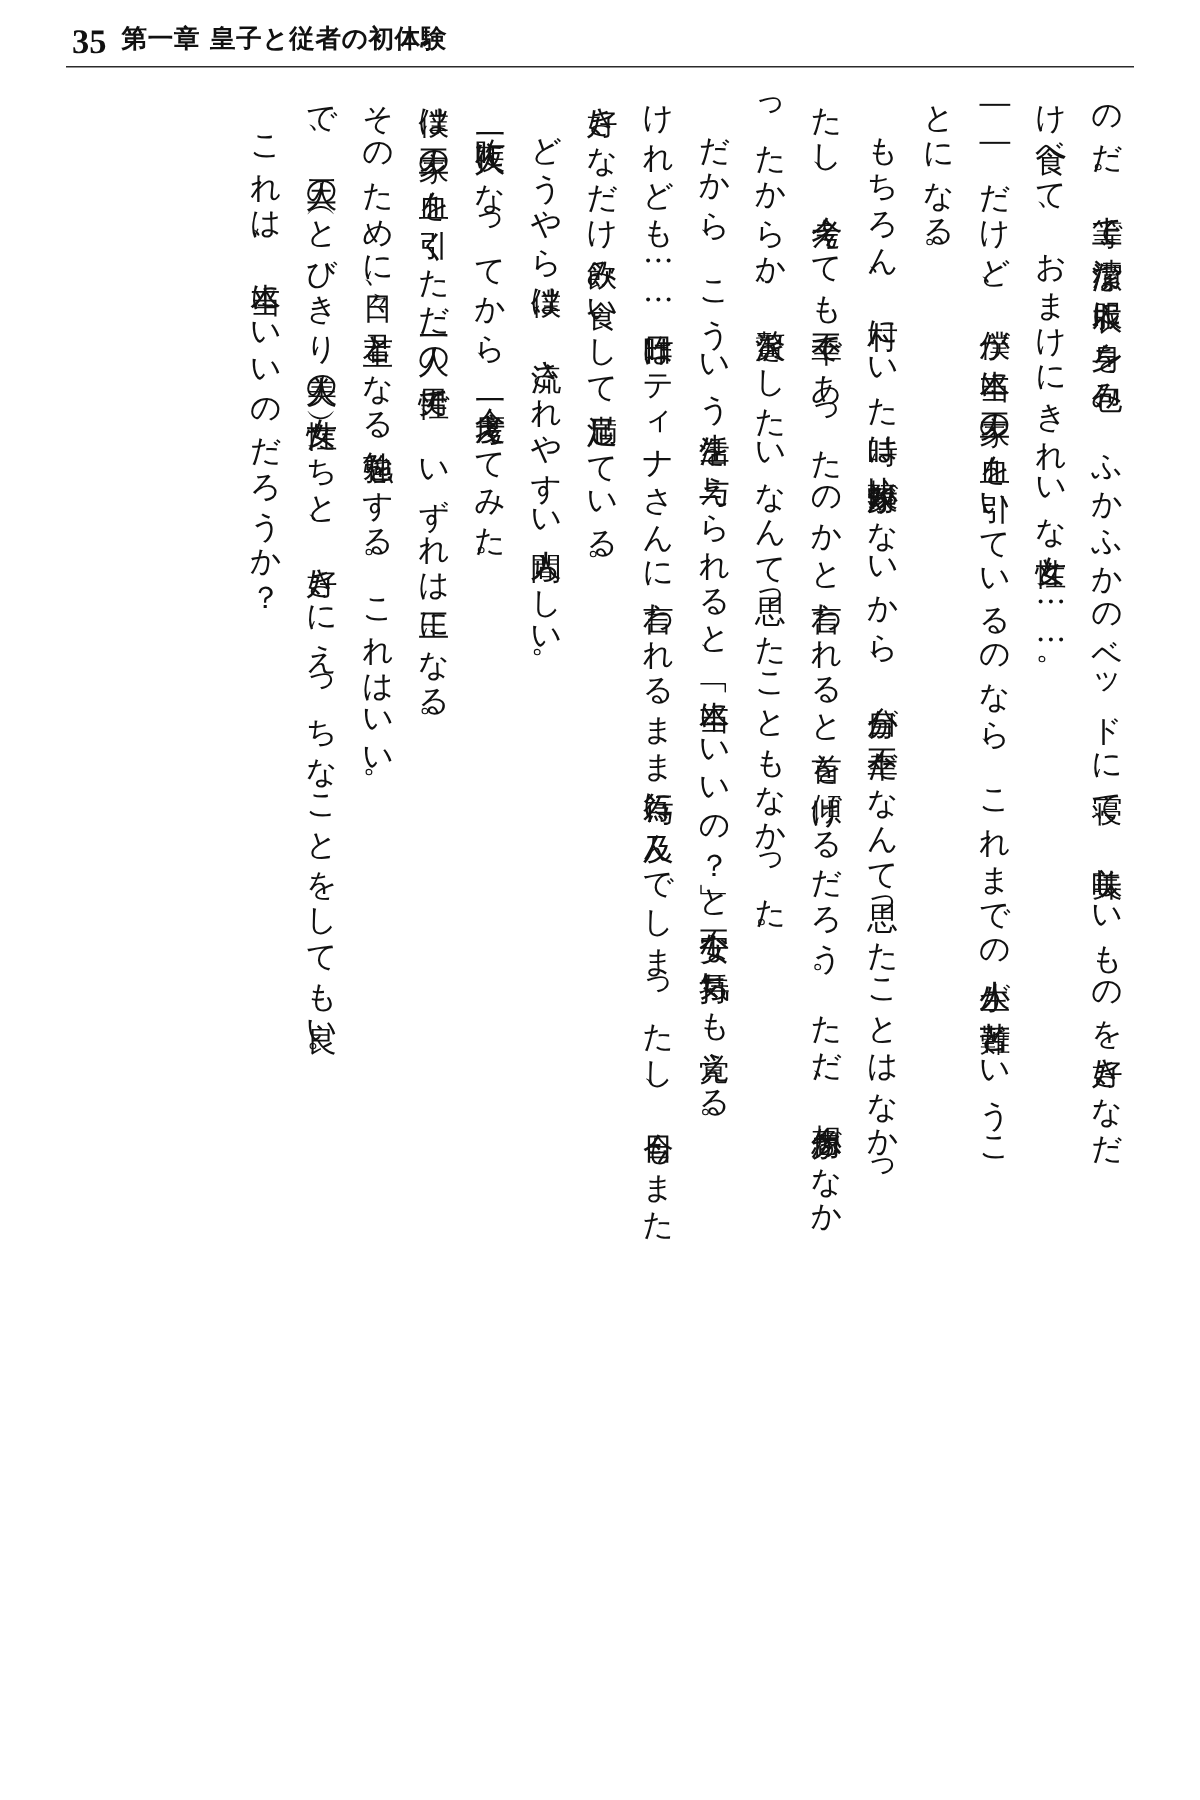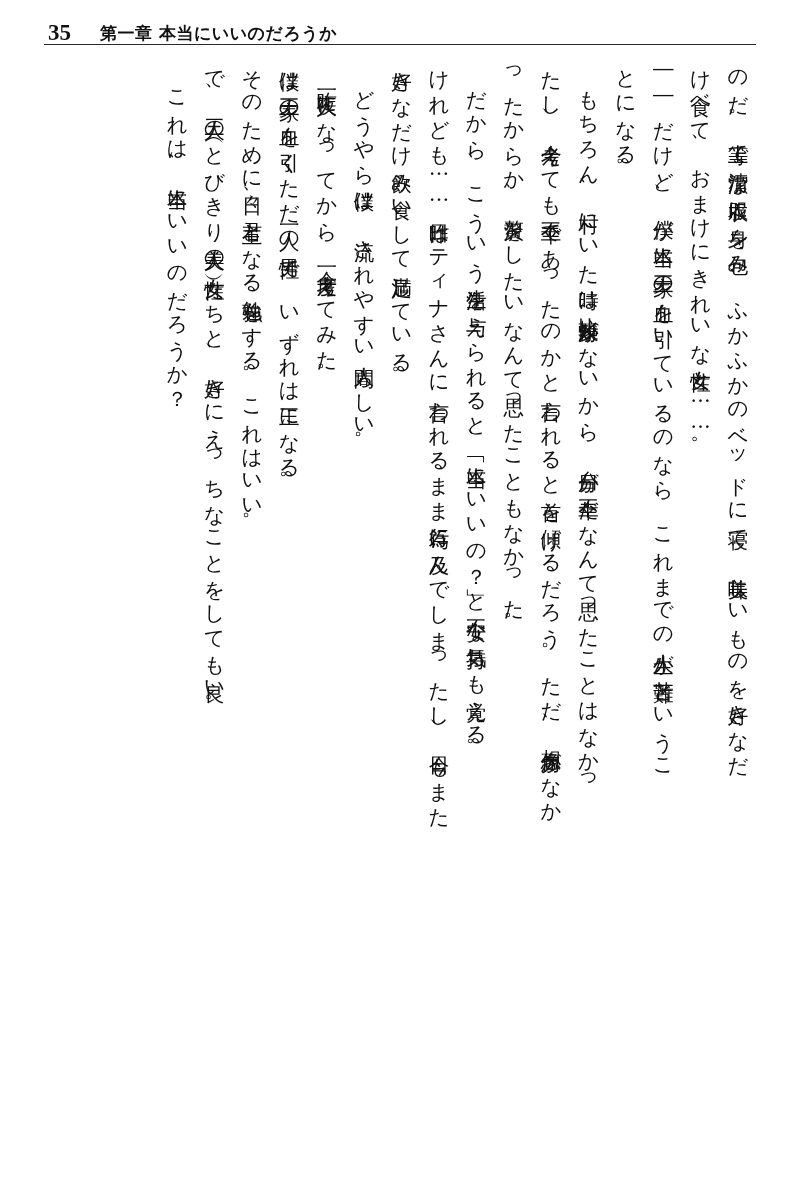--- a/index.html
+++ b/index.html
@@ -16,22 +16,22 @@
     font-family: "DejaVu Serif", serif;
     color: #111111;
   }
   .header {
     position: absolute;
     top: 10px;
     left: 48px;
     right: 48px;
     height: 34px;
     display: flex;
-    align-items: flex-end;
-    gap: 29px;
+    align-items: center;
+    gap: 10px;
   }
   .page-number {
     font-family: "Liberation Serif", serif;
     font-size: 23px;
     font-weight: 700;
     line-height: 1;
     color: #111111;
   }
   .chapter-title {
     font-family: "DejaVu Serif", serif;
@@ -79,21 +79,21 @@
     padding-top: 20px;
   }
 </style>
 </head>
 <body>
 
 <div class="page">
 
   <div class="header">
     <div class="page-number">35</div>
-    <div class="chapter-title">第一章 本当にいいのだろうか</div>
+    <div class="chapter-title">第一章 皇子と従者の初体験</div>
   </div>
 
   <div class="header-rule"></div>
 
   <div class="body-area">
       <div class="vcol">のだ。上等で清潔な衣服に身を包み、ふかふかのベッドに寝て、美味しいものを好きなだ</div>
       <div class="vcol">け食べて、おまけにきれいな女性と……。</div>
       <div class="vcol">――だけど、僕が本当に王家の血を引いているのなら、これまでの人生が苦難というこ</div>
       <div class="vcol">とになる。</div>
       <div class="vcol indent">もちろん、村にいた時は比較対象がないから、自分が不幸だなんて思ったことはなかっ</div>

